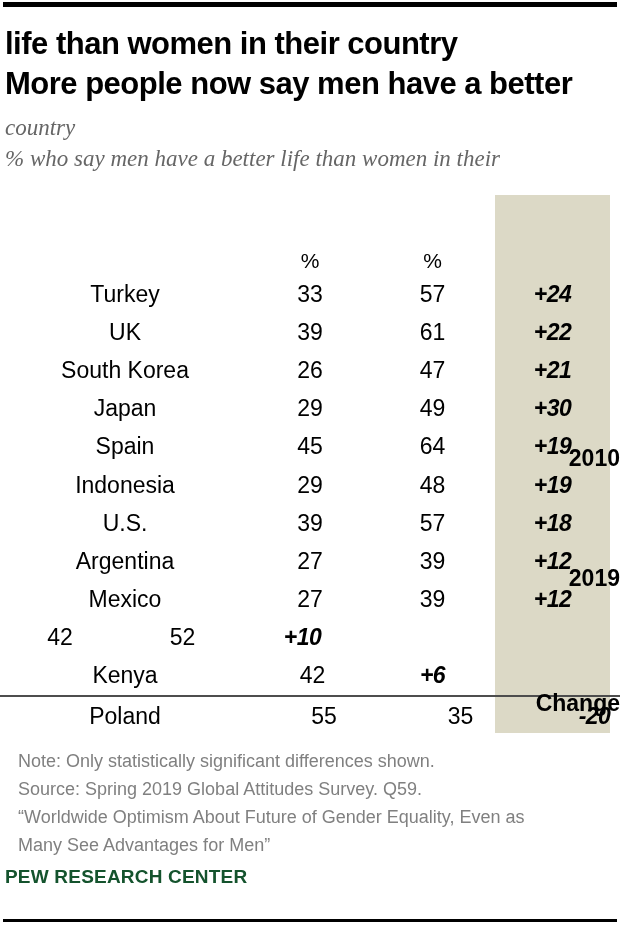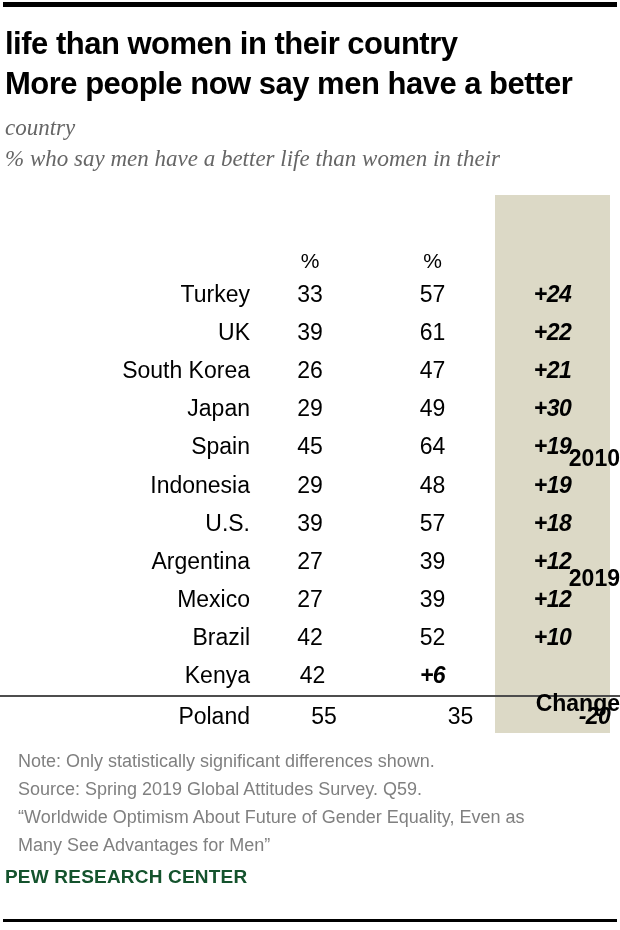--- a/index.html
+++ b/index.html
@@ -53,21 +53,21 @@
     top: 195px; left: 0; width: 620px;
   }
   .t-row {
     display: flex;
     align-items: center;
     font-size: 23px;
   }
   .t-header { height: 52px; font-weight: bold; align-items: flex-end; padding-bottom: 4px; box-sizing: border-box; flex-direction: column; }
   .t-units  { height: 28px; font-size: 21px; }
   .t-data   { height: 38.2px; }
-  .c-country { flex: 0 0 250px; text-align: right; box-sizing: border-box; }
+  .c-country { flex: 0 0 250px; text-align: center; box-sizing: border-box; }
   .c-2010    { flex: 0 0 120px; text-align: center; }
   .c-2019    { flex: 0 0 125px; text-align: center; }
   .c-change  { flex: 0 0 115px; text-align: center; }
   .t-data .c-change { font-weight: bold; font-style: italic; letter-spacing: -0.5px; }
   .t-row.separated { border-top: 2px solid #4d4d4d; gap: 14px; }
   .notes {
     position: absolute;
     top: 747px; left: 5px; width: 610px;
     font-size: 18px;
     line-height: 28px;
@@ -164,21 +164,20 @@
           <span class="c-2019">39</span>
           <span class="c-change">+12</span>
         </div>
         <div class="t-row t-data">
           <span class="c-country">Mexico</span>
           <span class="c-2010">27</span>
           <span class="c-2019">39</span>
           <span class="c-change">+12</span>
         </div>
         <div class="t-row t-data">
-          <span class="c-country">Brazil</span>
           <span class="c-2010">42</span>
           <span class="c-2019">52</span>
           <span class="c-change">+10</span>
         </div>
         <div class="t-row t-data">
           <span class="c-country">Kenya</span>
           <span class="c-2019">42</span>
           <span class="c-change">+6</span>
         </div>
         <div class="t-row t-data separated" style="border-top-color: rgb(77, 77, 77);">

